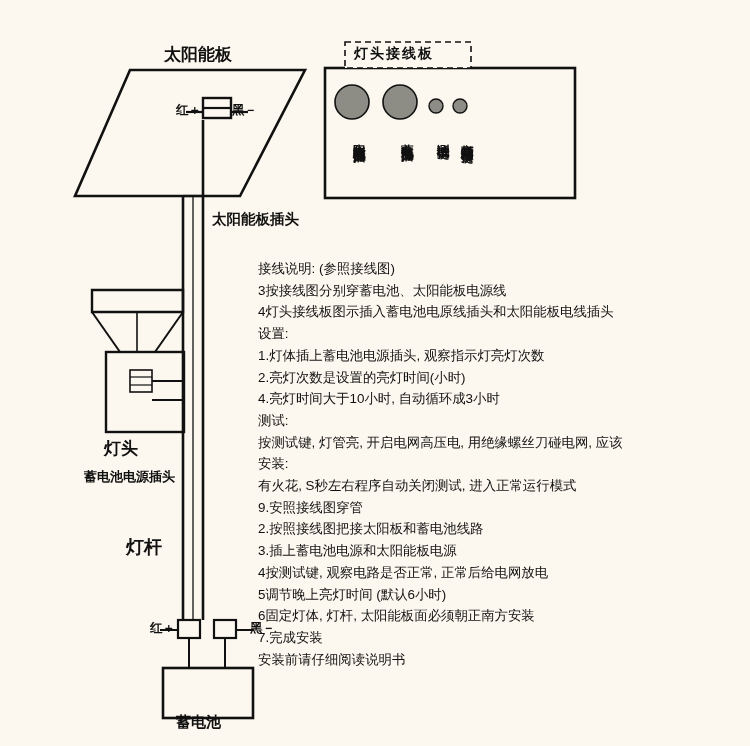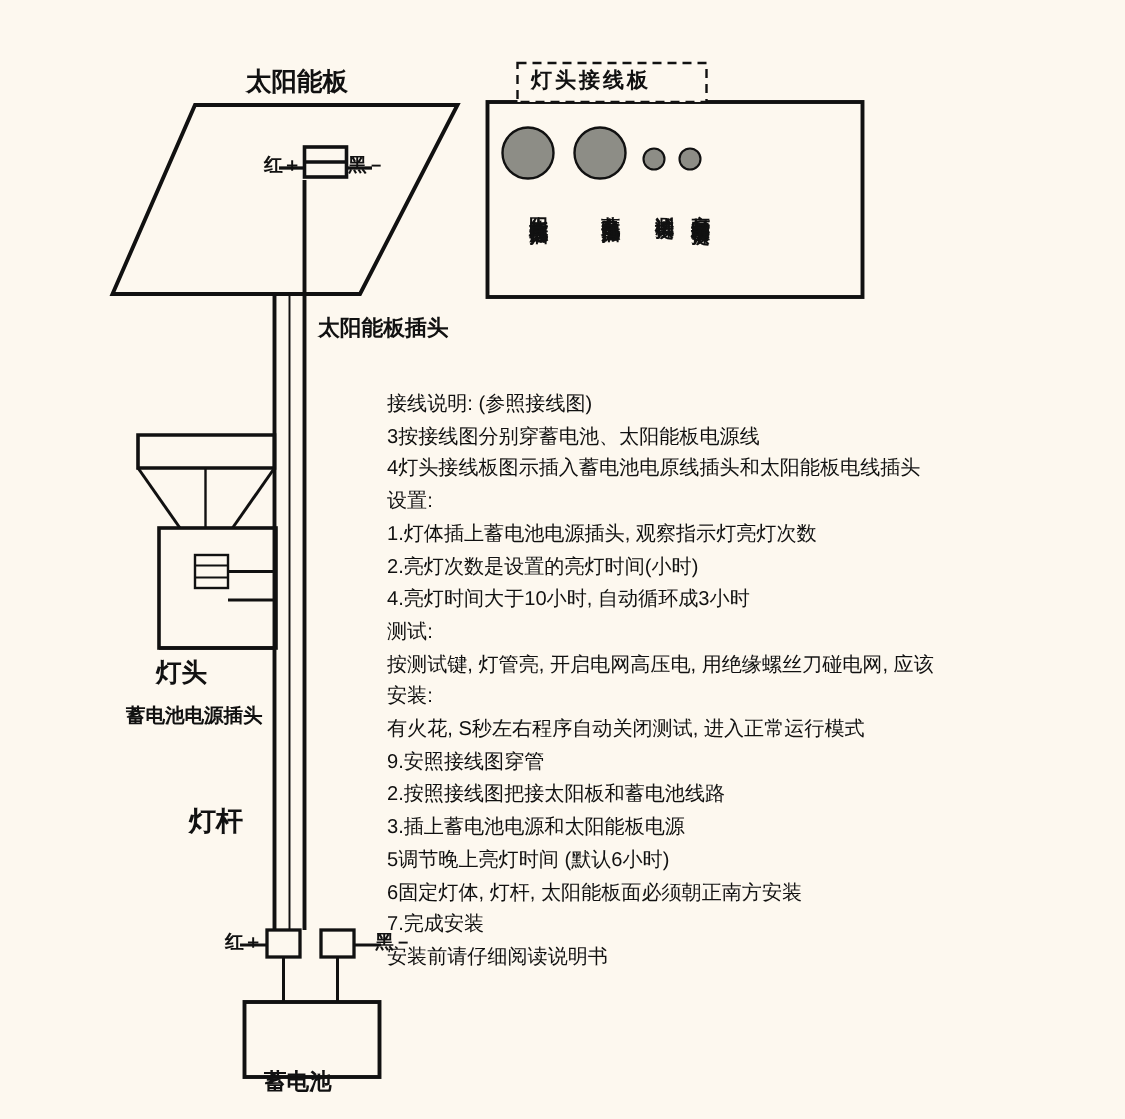--- a/index.html
+++ b/index.html
@@ -127,19 +127,20 @@
     <div>1.灯体插上蓄电池电源插头, 观察指示灯亮灯次数</div>
     <div>2.亮灯次数是设置的亮灯时间(小时)</div>
     <div>4.亮灯时间大于10小时, 自动循环成3小时</div>
     <div>测试:</div>
     <div>按测试键, 灯管亮, 开启电网高压电, 用绝缘螺丝刀碰电网, 应该</div>
     <div>安装:</div>
     <div>有火花, S秒左右程序自动关闭测试, 进入正常运行模式</div>
     <div>9.安照接线图穿管</div>
     <div>2.按照接线图把接太阳板和蓄电池线路</div>
     <div>3.插上蓄电池电源和太阳能板电源</div>
+    <div>4按测试键,  观察电路是否正常,  正常后给电网放电</div>
     <div>5调节晚上亮灯时间 (默认6小时)</div>
     <div>6固定灯体, 灯杆, 太阳能板面必须朝正南方安装</div>
     <div>7.完成安装</div>
     <div>安装前请仔细阅读说明书</div>
   </div>
 
 </div>
 
 </body></html>

